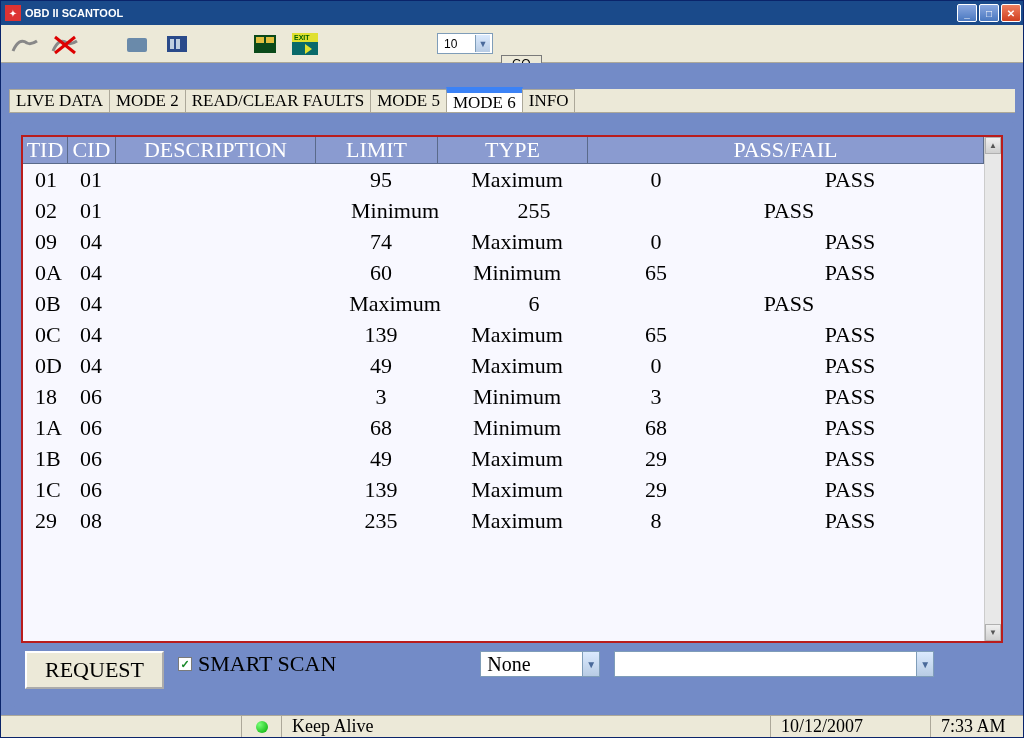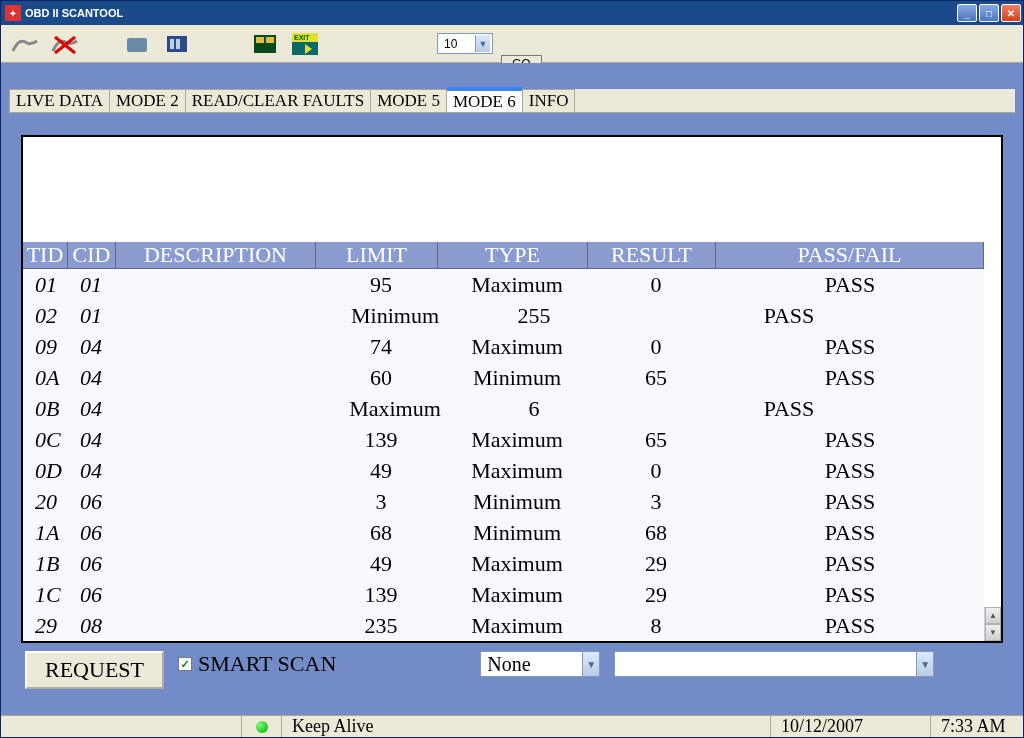--- a/index.html
+++ b/index.html
@@ -117,41 +117,40 @@
   padding: 0 6px;
   border: 1px solid #aca899;
   background: #ece9d8;
   display:flex; align-items:center;
   cursor: pointer;
   margin-right: -1px;
   position: relative;
 }
 .tab.active {
   background: #fff;
-  border-top: 4px solid #3b82f6;
+  border-top: 6px solid #3b82f6;
   height: 26px;
   margin-top: -2px;
 }
 .tabstrip-fill { flex: 1; border-bottom: 1px solid #aca899; }
 
 .panel {
   flex: 1;
   background: #738bc7;
   padding: 14px 12px;
   border-radius: 6px;
   display:flex; flex-direction:column;
   min-height: 0;
 }
 .table-container {
   flex: 1;
   display: flex;
   background: #fff;
-  border: 2px solid #000000;
+  border: 2px solid #b91c1c;
   min-height: 0;
-  align-items: flex-end;
 }
 .data-table {
   flex: 1;
   overflow: hidden;
   background: #f8f8ff;
 }
 .tbl-head {
   display:flex;
   background: #8a9bd0;
   color:#fff;
@@ -167,21 +166,21 @@
 .col-tid { width: 45px; }
 .col-cid { width: 48px; }
 .col-desc { width: 200px; text-align:left; }
 .col-limit { width: 122px; }
 .col-type { width: 150px; }
 .col-result { width: 128px; }
 .col-pf { flex: 1; }
 .tbl-body { font-size: 22px; color: #000; }
 .row { display:flex; line-height: 31px; padding: 0 4px; }
 .row > div { text-align: center; }
-.row .col-tid, .row .col-cid { text-align: left; padding-left: 8px; font-style: italic; }
+.row .col-tid, .row .col-cid { text-align: left; padding-left: 8px; }
 .scrollbar {
   width: 17px;
   background: #e8e8e8;
   border-left: 1px solid #ccc;
   display:flex; flex-direction:column;
   justify-content: space-between;
 }
 .sb-btn {
   height: 17px;
   background: linear-gradient(#f0f0f0,#d0d0d0);
@@ -329,21 +328,20 @@
 
     <div class="panel">
       <div class="table-container">
         <div class="data-table">
           <div class="tbl-head">
             <div class="col-tid">TID</div>
             <div class="col-cid">CID</div>
             <div class="col-desc">DESCRIPTION</div>
             <div class="col-limit">LIMIT</div>
             <div class="col-type">TYPE</div>
-            <div class="col-result">RESULT</div>
             <div class="col-pf">PASS/FAIL</div>
           </div>
           <div class="tbl-body" id="tbody">
               <div class="row">
                 <div class="col-tid">01</div>
                 <div class="col-cid">01</div>
                 <div class="col-desc"></div>
                 <div class="col-limit">95</div>
                 <div class="col-type">Maximum</div>
                 <div class="col-result">0</div>
@@ -395,21 +393,21 @@
               <div class="row">
                 <div class="col-tid">0D</div>
                 <div class="col-cid">04</div>
                 <div class="col-desc"></div>
                 <div class="col-limit">49</div>
                 <div class="col-type">Maximum</div>
                 <div class="col-result">0</div>
                 <div class="col-pf">PASS</div>
               </div>
               <div class="row">
-                <div class="col-tid">20</div>
+                <div class="col-tid">18</div>
                 <div class="col-cid">06</div>
                 <div class="col-desc"></div>
                 <div class="col-limit">3</div>
                 <div class="col-type">Minimum</div>
                 <div class="col-result">3</div>
                 <div class="col-pf">PASS</div>
               </div>
               <div class="row">
                 <div class="col-tid">1A</div>
                 <div class="col-cid">06</div>

